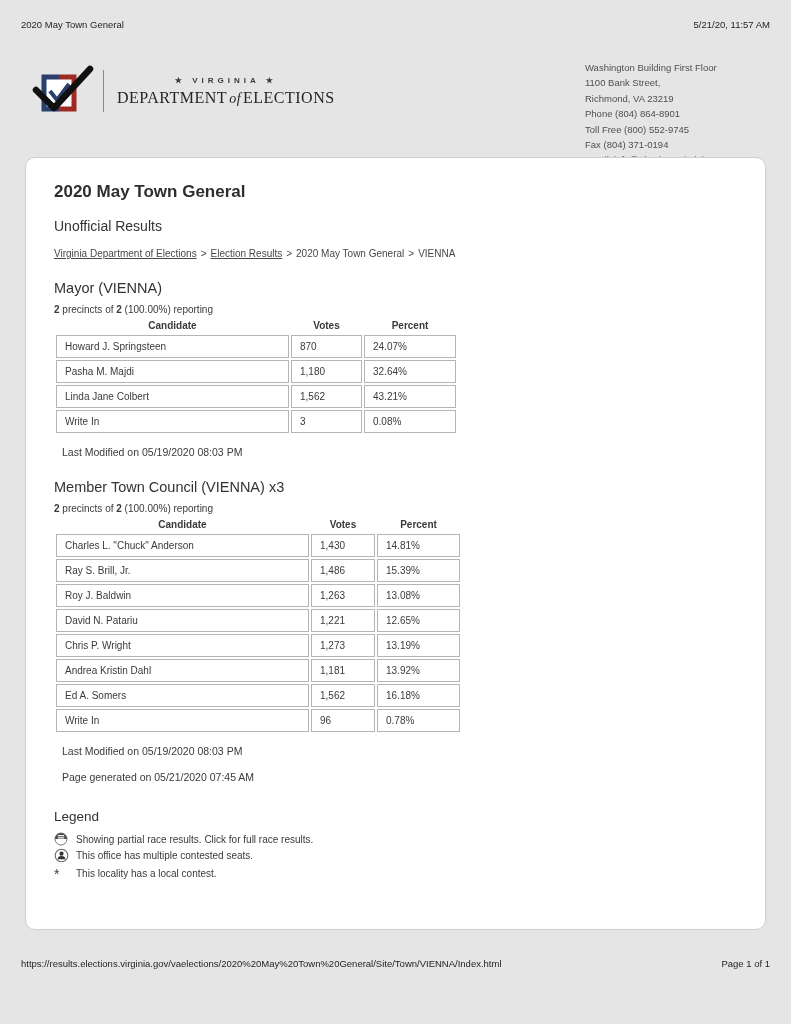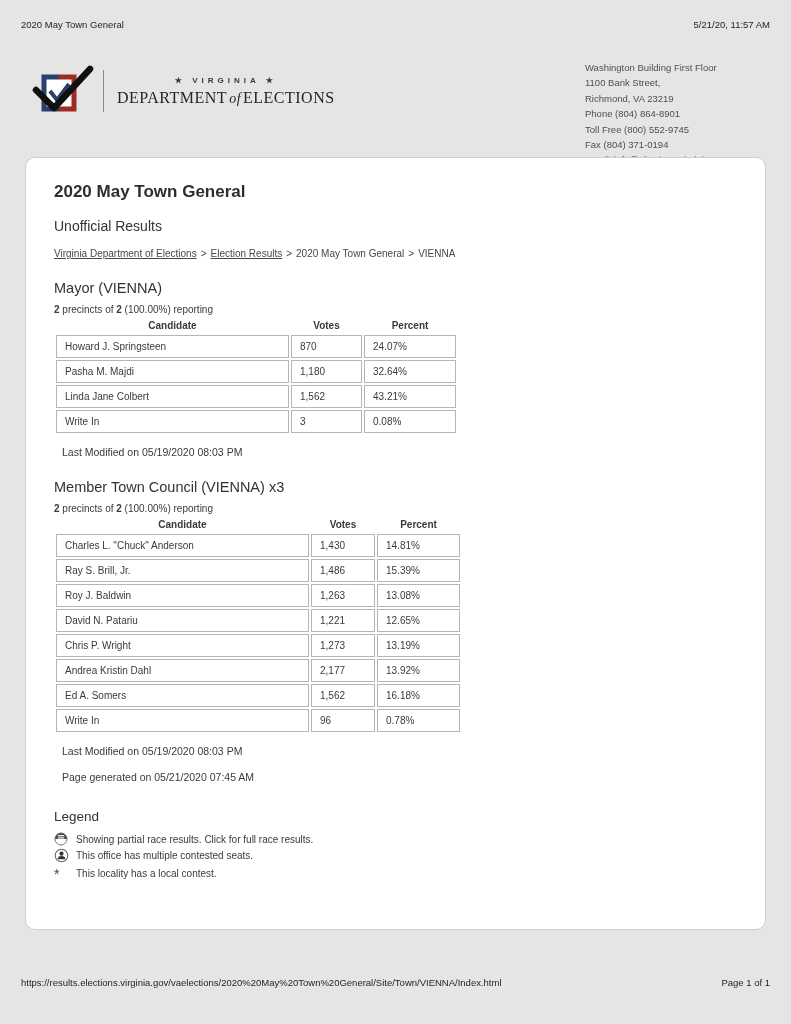--- a/index.html
+++ b/index.html
@@ -3,21 +3,21 @@
 <meta charset="utf-8">
 <style>
   html,body{margin:0;padding:0;background:#fff;}
   .page{position:relative;width:791px;height:1024px;background:#e5e5e5;overflow:hidden;
         font-family:"Liberation Sans",sans-serif;color:#3a3a3a;}
 
   
   .print-header,.print-footer{position:absolute;left:21px;right:21px;display:flex;
         justify-content:space-between;font-size:9.5px;color:#1f1f1f;}
   .print-header{top:19px;}
-  .print-footer{top:958px;margin-top:19px;}
+  .print-footer{top:958px;}
 
   
   .letterhead{position:absolute;top:64px;left:31px;display:flex;align-items:center;}
   .logo-svg{display:block;}
   .logo-divider{width:0;border-left:1px solid #8a8a8a;height:42px;margin:0 13px 0 6px;}
   .logo-textblock{text-align:center;}
   .virginia-line{font-size:8px;letter-spacing:4px;color:#3a3a3a;font-weight:bold;margin-bottom:4px;}
   .dept-line{font-family:"Liberation Serif",serif;font-size:16px;letter-spacing:0.5px;color:#252525;}
   .dept-of{font-style:italic;font-size:14px;padding:0 2px;}
   .contact{position:absolute;top:60px;left:585px;font-size:9.5px;color:#4f4f4f;line-height:15.4px;}
@@ -178,21 +178,21 @@
           <td>1,221</td>
           <td>12.65%</td>
         </tr>
         <tr>
           <td>Chris P. Wright</td>
           <td>1,273</td>
           <td>13.19%</td>
         </tr>
         <tr>
           <td>Andrea Kristin Dahl</td>
-          <td>2,177</td>
+          <td>1,181</td>
           <td>13.92%</td>
         </tr>
         <tr>
           <td>Ed A. Somers</td>
           <td>1,562</td>
           <td>16.18%</td>
         </tr>
         <tr>
           <td>Write In</td>
           <td>96</td>

